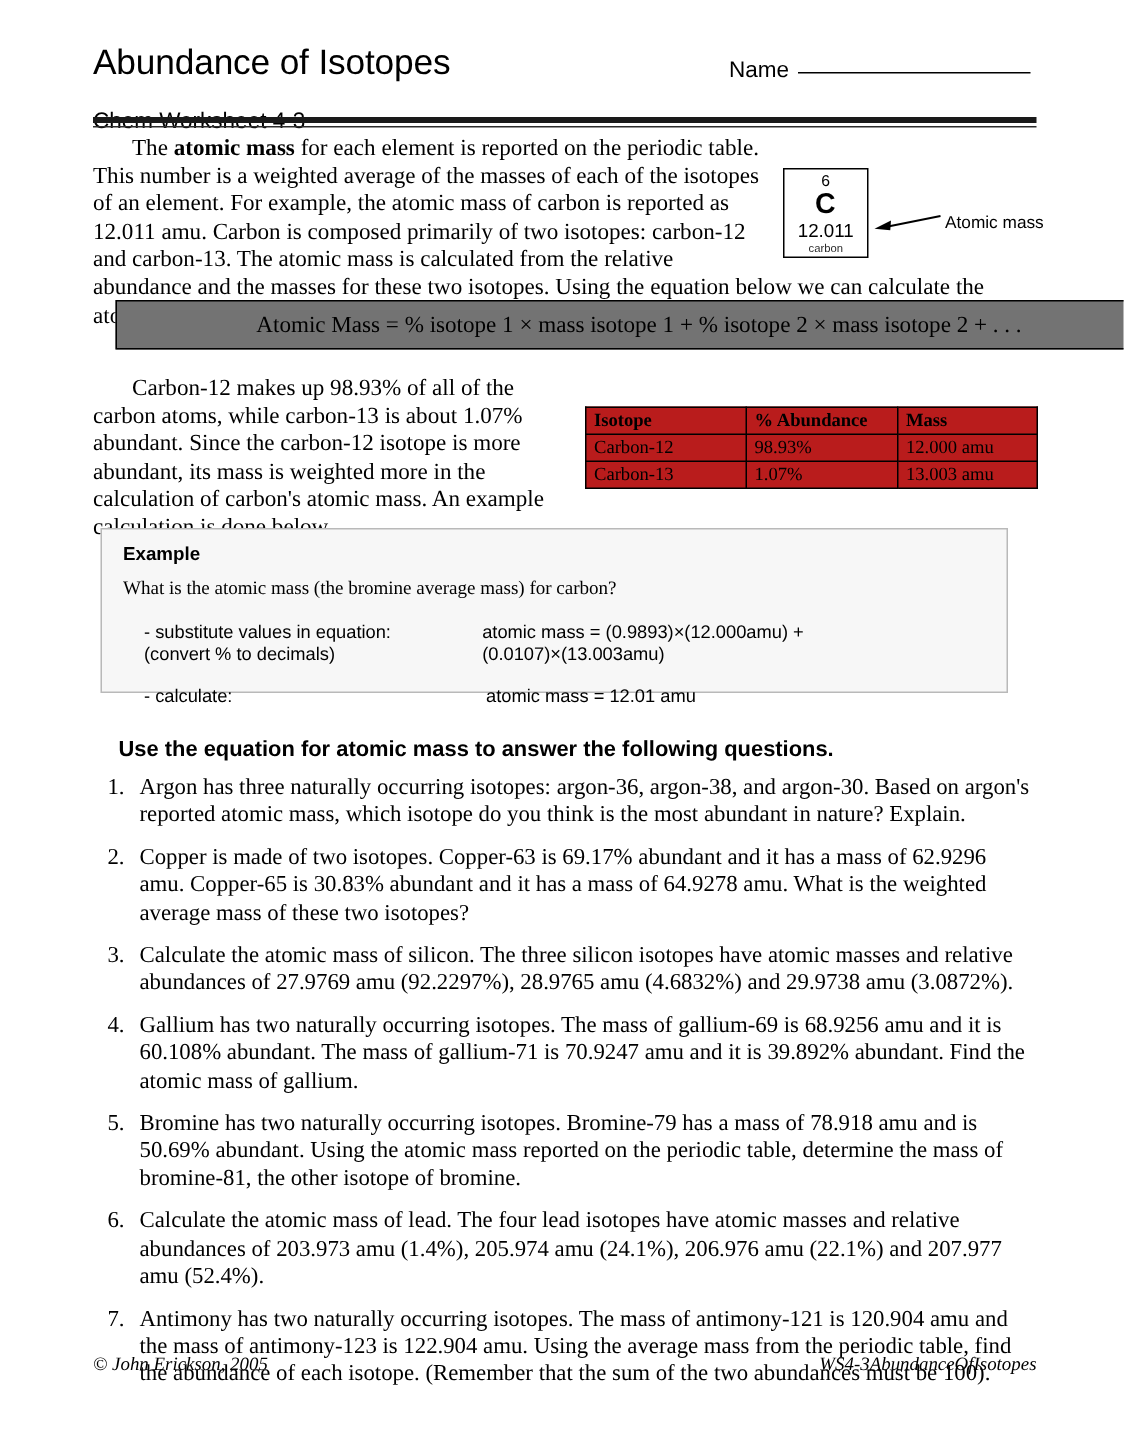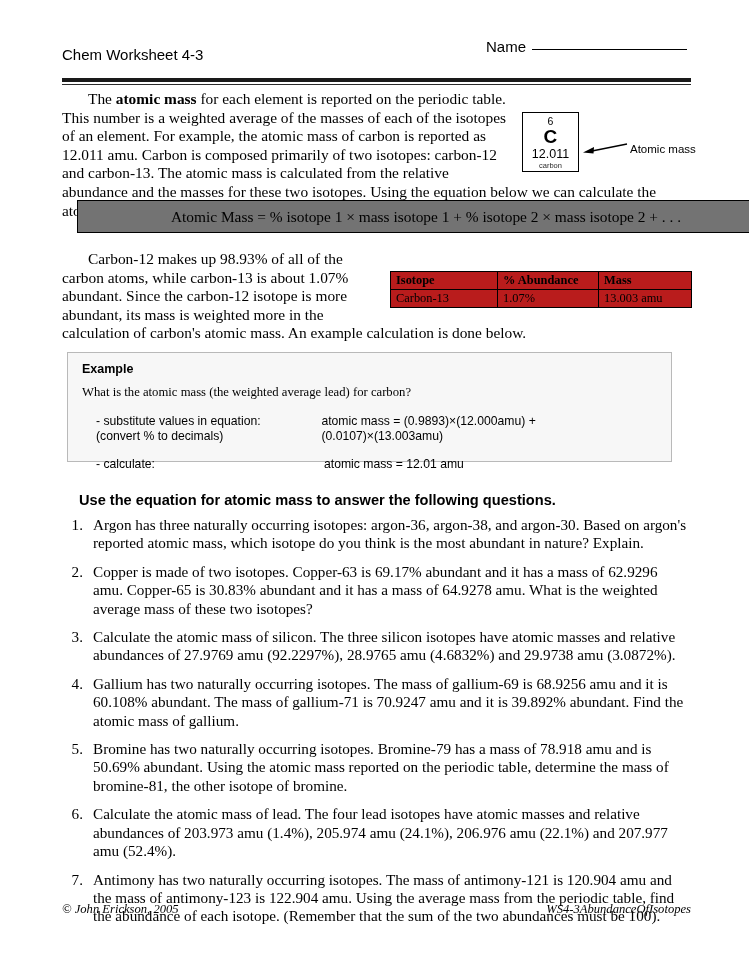--- a/index.html
+++ b/index.html
@@ -266,20 +266,21 @@
   }
 </style>
 </head>
 <body>
 
 <div class="page">
 
   <div class="header">
     <div class="header-row">
       <div class="title-block">
+        <div class="doc-title">Abundance of Isotopes</div>
         <div class="doc-subtitle">Chem Worksheet 4-3</div>
       </div>
       <div class="name-block">
         <span class="name-label">Name</span>
         <span class="name-rule"></span>
       </div>
     </div>
   </div>
 
   <div class="rule-thick"></div>
@@ -313,33 +314,38 @@
       <table class="iso-table">
         <thead>
           <tr>
             <th class="col-iso">Isotope</th>
             <th class="col-ab">% Abundance</th>
             <th class="col-mass">Mass</th>
           </tr>
         </thead>
         <tbody>
           <tr>
+            <td>Carbon-12</td>
+            <td>98.93%</td>
+            <td>12.000 amu</td>
+          </tr>
+          <tr>
             <td>Carbon-13</td>
             <td>1.07%</td>
             <td>13.003 amu</td>
           </tr>
         </tbody>
       </table>
     </div>
     <p>Carbon-12 makes up 98.93% of all of the carbon atoms, while carbon-13 is about 1.07% abundant. Since the carbon-12 isotope is more abundant, its mass is weighted more in the calculation of carbon's atomic mass. An example calculation is done below.</p>
   </div>
 
   <div class="example-box">
     <div class="example-title">Example</div>
-    <div class="example-q">What is the atomic mass (the weighted average lead) for carbon?</div>
+    <div class="example-q">What is the atomic mass (the bromine average mass) for carbon?</div>
     <div class="example-rows">
       <div class="ex-row">
         <div class="ex-left">
           <div>- substitute values in equation:</div>
           <div>(convert % to decimals)</div>
         </div>
         <div class="ex-right">atomic mass = (0.9893)×(12.000amu) + (0.0107)×(13.003amu)</div>
       </div>
       <div class="ex-row">
         <div class="ex-left">

